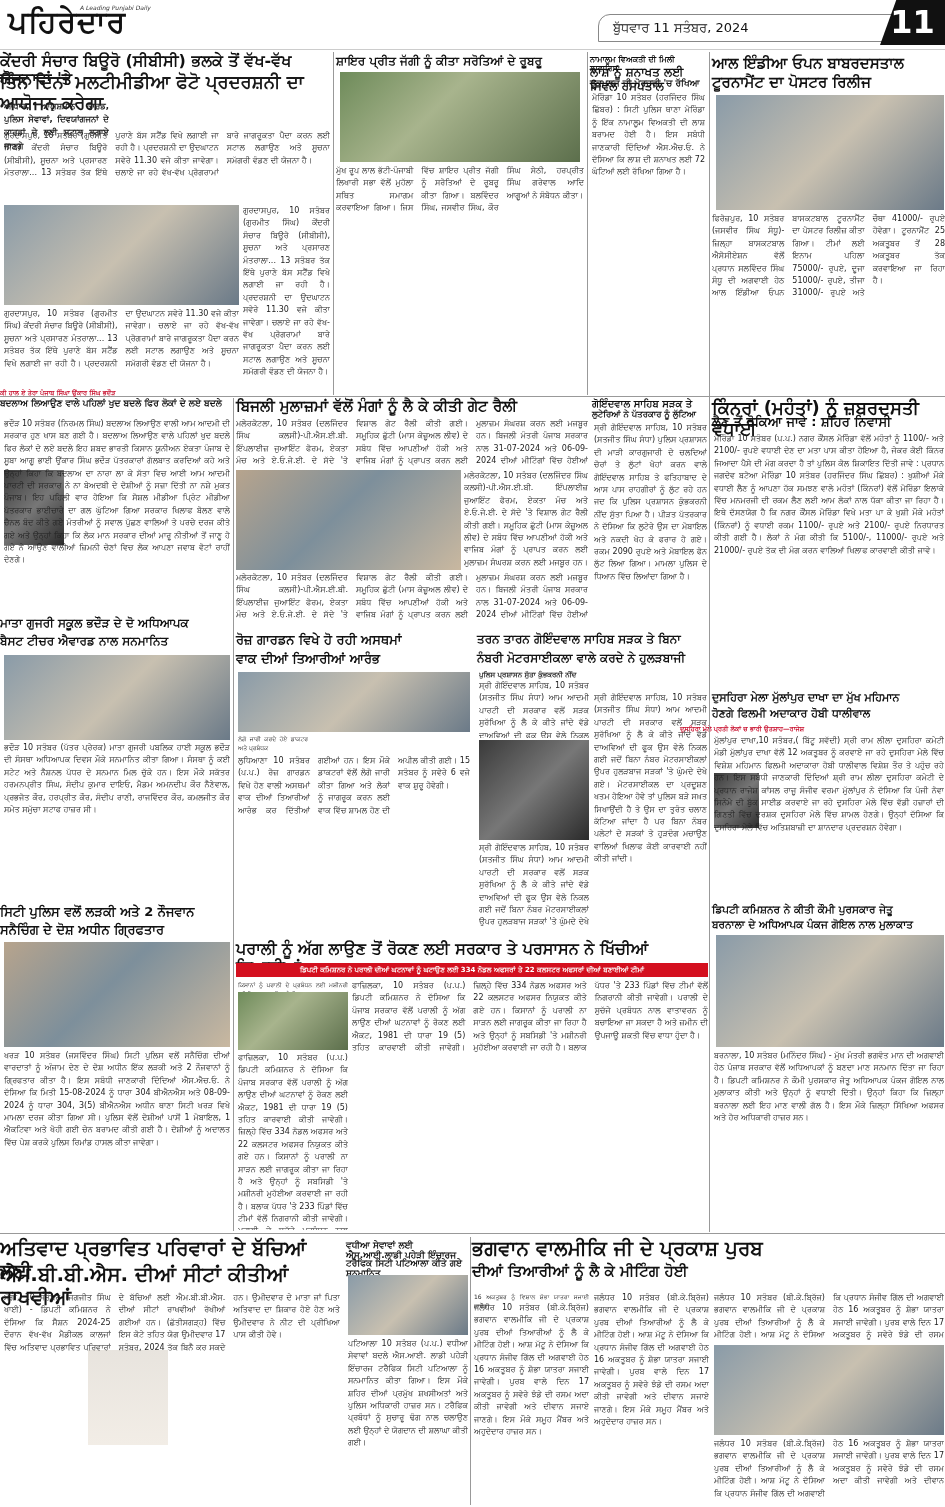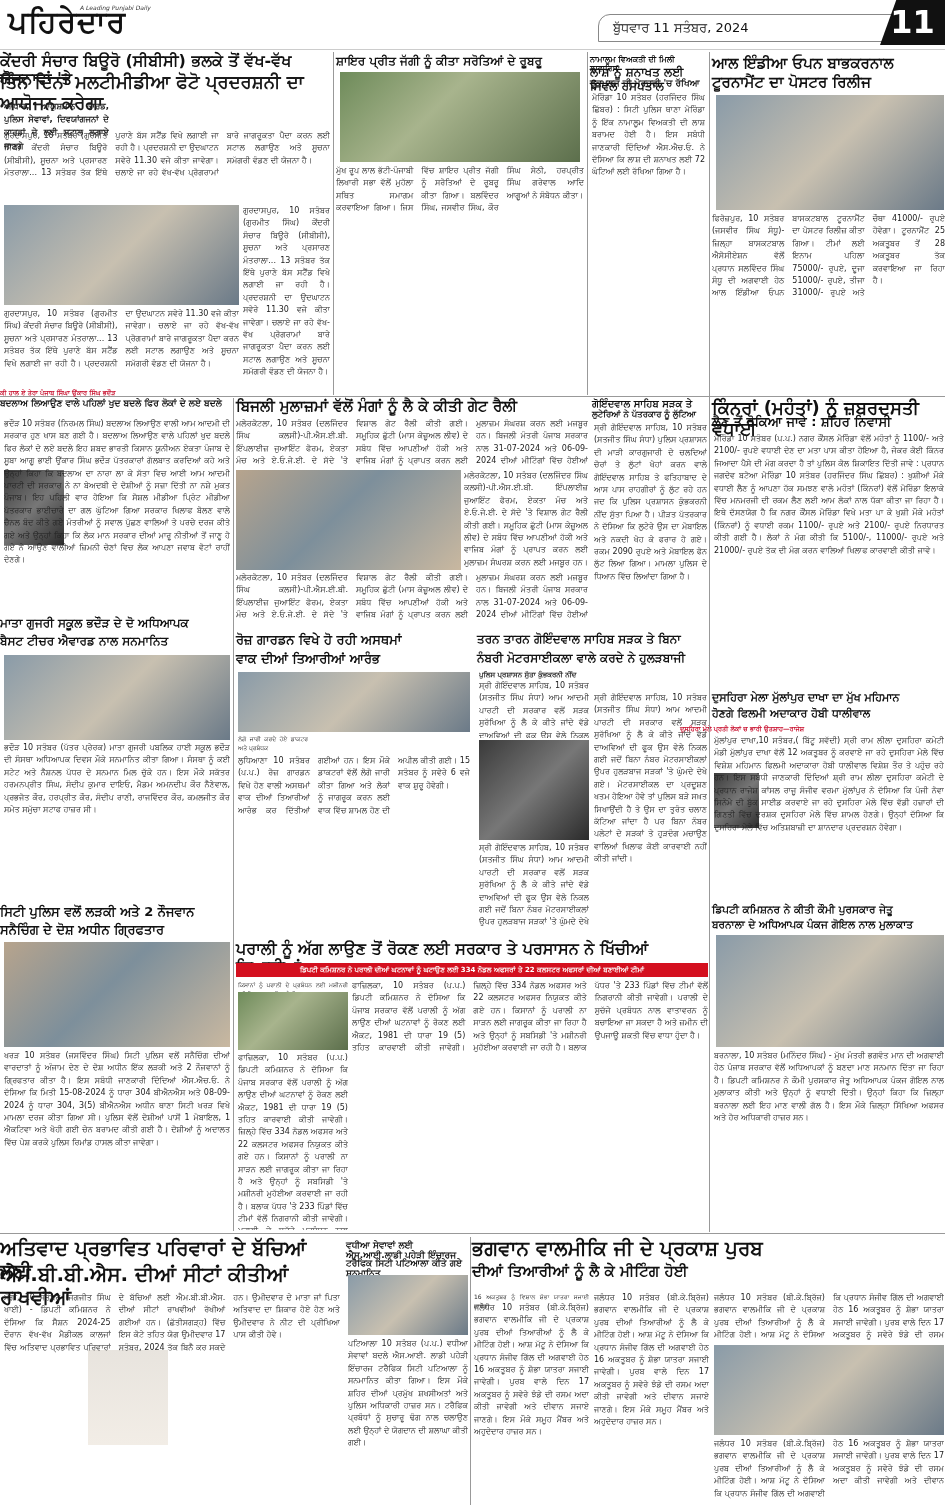--- a/index.html
+++ b/index.html
@@ -42,21 +42,21 @@
 
 <div class="abs h1" style="left:336px;top:55px;width:245px;font-size:12px">ਸ਼ਾਇਰ ਪ੍ਰੀਤ ਜੱਗੀ ਨੂੰ ਕੀਤਾ ਸਰੋਤਿਆਂ ਦੇ ਰੂਬਰੂ</div>
 <div class="abs photo g" style="left:340px;top:72px;width:240px;height:90px"></div>
 <div class="abs txt cols3" style="left:336px;top:165px;width:248px;height:228px">ਮੁੱਖ ਰੂਪ ਲਾਲ ਭੱਟੀ-ਪੰਜਾਬੀ ਲਿਖਾਰੀ ਸਭਾ ਵੱਲੋਂ ਮੁਹੱਲਾ ਸਥਿਤ ਸਮਾਗਮ ਕਰਵਾਇਆ ਗਿਆ। ਜਿਸ ਵਿੱਚ ਸ਼ਾਇਰ ਪ੍ਰੀਤ ਜੱਗੀ ਨੂੰ ਸਰੋਤਿਆਂ ਦੇ ਰੂਬਰੂ ਕੀਤਾ ਗਿਆ। ਬਲਵਿੰਦਰ ਸਿੰਘ, ਜਸਵੀਰ ਸਿੰਘ, ਕੌਰ ਸਿੰਘ ਸੇਠੀ, ਹਰਪ੍ਰੀਤ ਸਿੰਘ ਗਰੇਵਾਲ ਆਦਿ ਆਗੂਆਂ ਨੇ ਸੰਬੋਧਨ ਕੀਤਾ।</div>
 
 <div class="abs h1" style="left:590px;top:55px;width:115px;font-size:8px">ਨਾਮਾਲੂਮ ਵਿਅਕਤੀ ਦੀ ਮਿਲੀ ਲਾਵਾਰਿਸ</div>
 <div class="abs h1" style="left:590px;top:66px;width:115px;font-size:12px">ਲਾਸ਼ ਨੂੰ ਸ਼ਨਾਖਤ ਲਈ ਸਿਵਲ ਹਸਪਤਾਲ</div>
 <div class="abs h1" style="left:590px;top:78px;width:115px;font-size:9px">ਰੂਕਮਲਜ ਦੀ ਮੋਰਚਰੀ 'ਚ ਰੱਖਿਆ</div>
 <div class="abs txt" style="left:592px;top:92px;width:113px;height:282px">ਮੋਰਿੰਡਾ 10 ਸਤੰਬਰ (ਹਰਜਿੰਦਰ ਸਿੰਘ ਛਿੱਬਰ) : ਸਿਟੀ ਪੁਲਿਸ ਥਾਣਾ ਮੋਰਿੰਡਾ ਨੂੰ ਇੱਕ ਨਾਮਾਲੂਮ ਵਿਅਕਤੀ ਦੀ ਲਾਸ਼ ਬਰਾਮਦ ਹੋਈ ਹੈ। ਇਸ ਸਬੰਧੀ ਜਾਣਕਾਰੀ ਦਿੰਦਿਆਂ ਐਸ.ਐਚ.ਓ. ਨੇ ਦੱਸਿਆ ਕਿ ਲਾਸ਼ ਦੀ ਸ਼ਨਾਖਤ ਲਈ 72 ਘੰਟਿਆਂ ਲਈ ਰੱਖਿਆ ਗਿਆ ਹੈ।</div>
 
-<div class="abs h1" style="left:712px;top:55px;width:233px;font-size:15px">ਆਲ ਇੰਡੀਆ ਓਪਨ ਬਾਭਕਰਨਾਲ</div>
+<div class="abs h1" style="left:712px;top:55px;width:233px;font-size:15px">ਆਲ ਇੰਡੀਆ ਓਪਨ ਬਾਬਰਦਸਤਾਲ</div>
 <div class="abs h1" style="left:712px;top:74px;width:233px;font-size:15px">ਟੂਰਨਾਮੈਂਟ ਦਾ ਪੋਸਟਰ ਰਿਲੀਜ</div>
 <div class="abs photo b" style="left:716px;top:95px;width:228px;height:115px"></div>
 <div class="abs txt cols3" style="left:712px;top:213px;width:233px;height:180px">ਫਿਰੋਜ਼ਪੁਰ, 10 ਸਤੰਬਰ (ਜਸਵੀਰ ਸਿੰਘ ਸੰਧੂ)- ਜ਼ਿਲ੍ਹਾ ਬਾਸਕਟਬਾਲ ਐਸੋਸੀਏਸ਼ਨ ਵੱਲੋਂ ਪ੍ਰਧਾਨ ਸਲਵਿੰਦਰ ਸਿੰਘ ਸੰਧੂ ਦੀ ਅਗਵਾਈ ਹੇਠ ਆਲ ਇੰਡੀਆ ਓਪਨ ਬਾਸਕਟਬਾਲ ਟੂਰਨਾਮੈਂਟ ਦਾ ਪੋਸਟਰ ਰਿਲੀਜ਼ ਕੀਤਾ ਗਿਆ। ਟੀਮਾਂ ਲਈ ਇਨਾਮ ਪਹਿਲਾ 75000/- ਰੁਪਏ, ਦੂਜਾ 51000/- ਰੁਪਏ, ਤੀਜਾ 31000/- ਰੁਪਏ ਅਤੇ ਚੌਥਾ 41000/- ਰੁਪਏ ਹੋਵੇਗਾ। ਟੂਰਨਾਮੈਂਟ 25 ਅਕਤੂਬਰ ਤੋਂ 28 ਅਕਤੂਬਰ ਤੱਕ ਕਰਵਾਇਆ ਜਾ ਰਿਹਾ ਹੈ।</div>
 
 <div class="abs hline" style="left:0;top:396px;width:945px"></div>
 
 <div class="abs h1" style="left:0;top:398px;width:230px;font-size:9px">ਬਦਲਾਅ ਲਿਆਉਣ ਵਾਲੇ ਪਹਿਲਾਂ ਖੁਦ ਬਦਲੇ ਫਿਰ ਲੋਕਾਂ ਦੇ ਲਏ ਬਦਲੇ</div>
 <div class="abs h1 red" style="left:0;top:390px;width:230px;font-size:6.5px">ਕੀ ਹਾਲ ਏ ਤੇਰਾ ਪੰਜਾਬ ਸਿੰਘਾ ਉਂਕਾਰ ਸਿੰਘ ਭਦੌੜ</div>
 <div class="abs photo d" style="left:4px;top:470px;width:60px;height:75px"></div>
 <div class="abs txt" style="left:4px;top:418px;width:226px;height:195px">ਭਦੌੜ 10 ਸਤੰਬਰ (ਨਿਰਮਲ ਸਿੰਘ) ਬਦਲਾਅ ਲਿਆਉਣ ਵਾਲੀ ਆਮ ਆਦਮੀ ਦੀ ਸਰਕਾਰ ਹੁਣ ਖਾਸ ਬਣ ਗਈ ਹੈ। ਬਦਲਾਅ ਲਿਆਉਣ ਵਾਲੇ ਪਹਿਲਾਂ ਖੁਦ ਬਦਲੇ ਫਿਰ ਲੋਕਾਂ ਦੇ ਲਏ ਬਦਲੇ ਇਹ ਸ਼ਬਦ ਭਾਰਤੀ ਕਿਸਾਨ ਯੂਨੀਅਨ ਏਕਤਾ ਪੰਜਾਬ ਦੇ ਸੂਬਾ ਆਗੂ ਭਾਈ ਉਂਕਾਰ ਸਿੰਘ ਭਦੌੜ ਪੱਤਰਕਾਰਾਂ ਗੱਲਬਾਤ ਕਰਦਿਆਂ ਕਹੇ ਅਤੇ ਉਨ੍ਹਾਂ ਕਿਹਾ ਕਿ ਬਦਲਾਅ ਦਾ ਨਾਰਾ ਲਾ ਕੇ ਸੱਤਾ ਵਿਚ ਆਈ ਆਮ ਆਦਮੀ ਪਾਰਟੀ ਦੀ ਸਰਕਾਰ ਨੇ ਨਾ ਬੇਅਦਬੀ ਦੇ ਦੋਸ਼ੀਆਂ ਨੂੰ ਸਜ਼ਾ ਦਿੱਤੀ ਨਾ ਨਸ਼ੇ ਮੁਕਤ ਪੰਜਾਬ। ਇਹ ਪਹਿਲੀ ਵਾਰ ਹੋਇਆ ਕਿ ਸੋਸ਼ਲ ਮੀਡੀਆ ਪ੍ਰਿੰਟ ਮੀਡੀਆ ਪੱਤਰਕਾਰ ਭਾਈਚਾਰੇ ਦਾ ਗਲ ਘੁੱਟਿਆ ਗਿਆ ਸਰਕਾਰ ਖਿਲਾਫ ਬੋਲਣ ਵਾਲੇ ਚੈਨਲ ਬੰਦ ਕੀਤੇ ਗਏ ਮੰਤਰੀਆਂ ਨੂੰ ਸਵਾਲ ਪੁੱਛਣ ਵਾਲਿਆਂ ਤੇ ਪਰਚੇ ਦਰਜ ਕੀਤੇ ਗਏ ਅਤੇ ਉਨ੍ਹਾਂ ਕਿਹਾ ਕਿ ਲੋਕ ਮਾਨ ਸਰਕਾਰ ਦੀਆਂ ਮਾਰੂ ਨੀਤੀਆਂ ਤੋਂ ਜਾਣੂ ਹੋ ਗਏ ਨੇ ਆਉਣ ਵਾਲੀਆਂ ਜ਼ਿਮਨੀ ਚੋਣਾਂ ਵਿਚ ਲੋਕ ਆਪਣਾ ਜਵਾਬ ਵੋਟਾਂ ਰਾਹੀਂ ਦੇਣਗੇ।</div>

